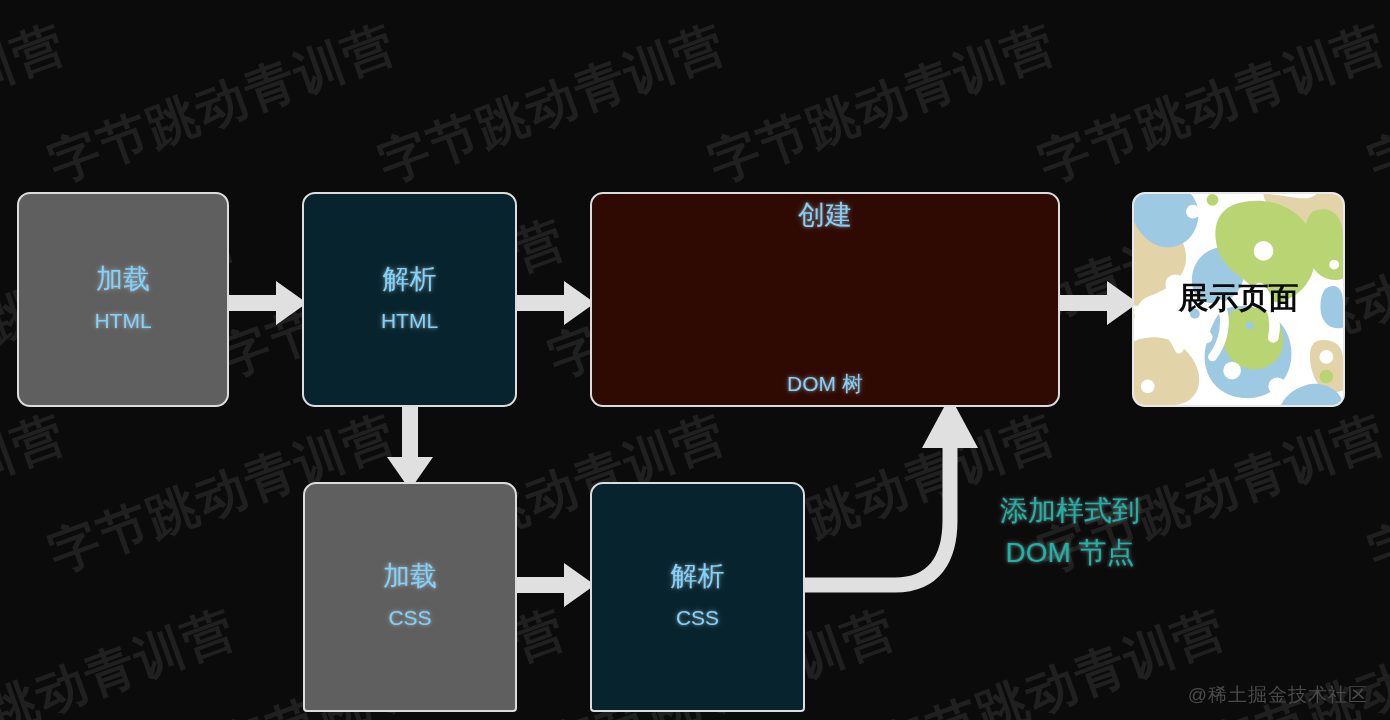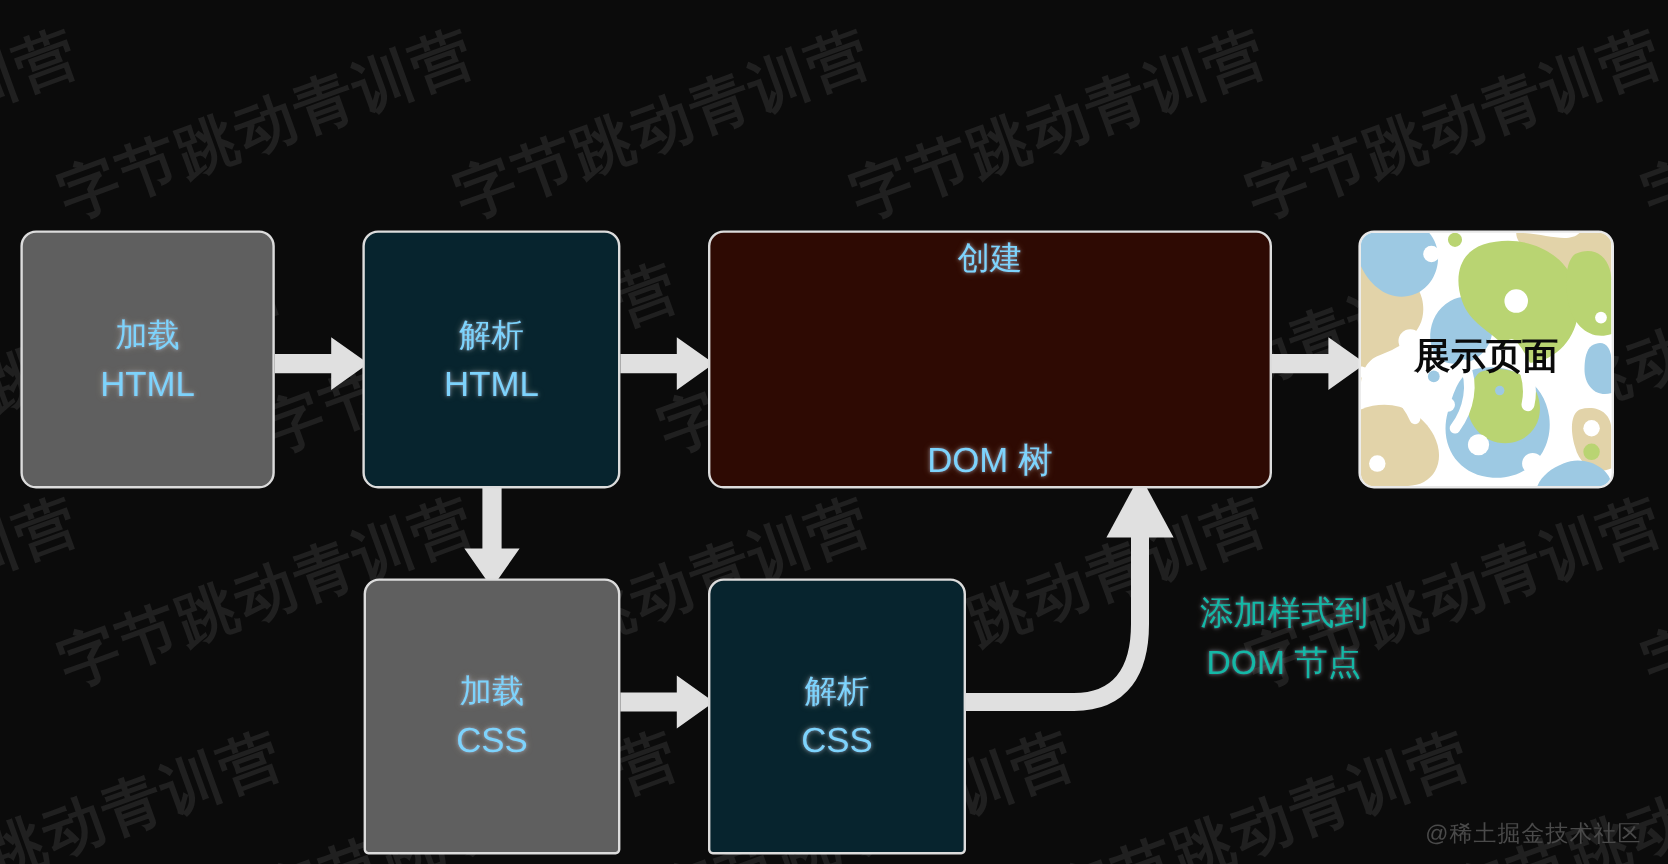--- a/index.html
+++ b/index.html
@@ -54,21 +54,21 @@
     overflow:hidden;
   }
   .node .lbl{
     color:#7dd3fc;
     font-size:27px;
     line-height:42px;
     text-align:center;
     white-space:nowrap;
     text-shadow:0 0 3px rgba(180,200,255,.55),0 0 6px rgba(255,230,180,.35);
   }
-  .node .lbl.l2{font-size:29px;}
+  .node .lbl.l2{font-size:21px;}
 
   #n-load-html{left:17px;top:192px;width:212px;height:215px;background:#5f5f5f;}
   #n-parse-html{left:302px;top:192px;width:215px;height:215px;background:#07242e;}
   #n-create-dom{left:590px;top:192px;width:470px;height:215px;background:#2e0a03;justify-content:space-between;}
   #n-render{left:1132px;top:192px;width:213px;height:215px;background:#ffffff;border-color:#e8e8e8;font-family:Liberation Mono, monospace;}
   #n-load-css{left:303px;top:482px;width:214px;height:230px;background:#5f5f5f;border-radius:13px 13px 4px 4px;}
   #n-parse-css{left:590px;top:482px;width:215px;height:230px;background:#07242e;border-radius:13px 13px 4px 4px;}
 
   #n-render .lbl{
     color:#0a0a0a;

